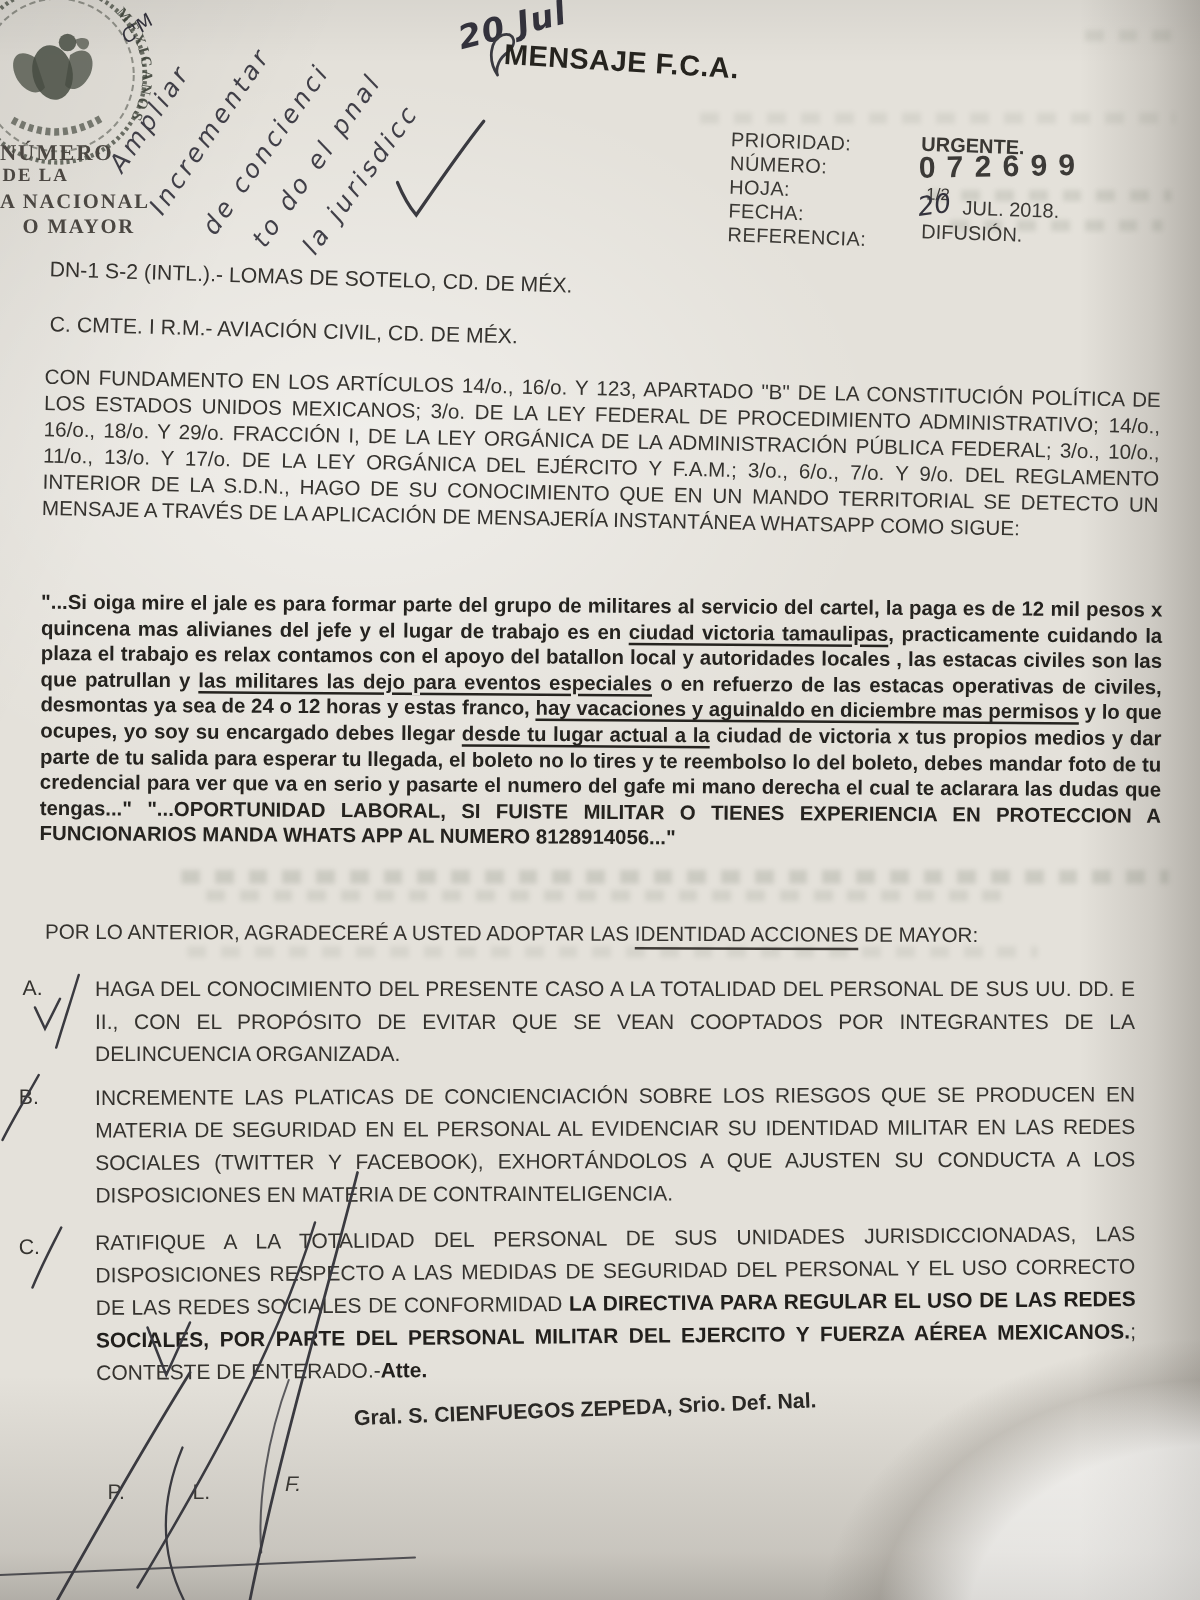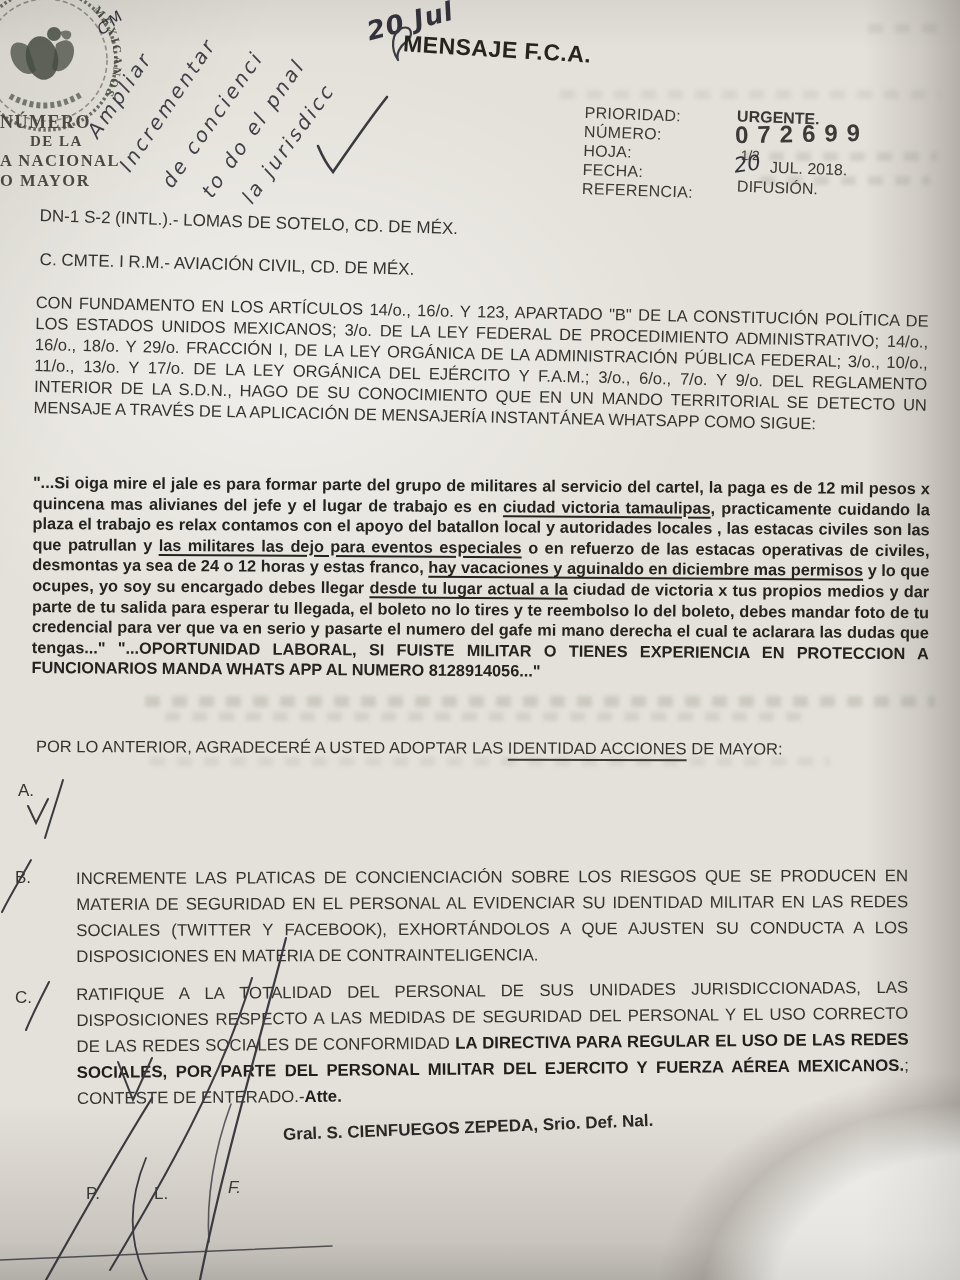--- a/index.html
+++ b/index.html
@@ -68,23 +68,23 @@
     </text>
     <ellipse cx="72" cy="74" rx="16" ry="22" fill="#474c42" opacity=".85" transform="rotate(-12 72 74)"></ellipse>
     <path d="M 58 62 C 42 52, 36 66, 44 80 C 52 92, 62 92, 66 86" fill="#474c42" opacity=".75"></path>
     <path d="M 86 60 C 100 50, 108 62, 102 76 C 96 88, 86 90, 82 84" fill="#474c42" opacity=".75"></path>
     <circle cx="84" cy="50" r="7" fill="#474c42" opacity=".85"></circle>
     <path d="M 90 48 C 98 44, 104 48, 100 54 C 96 58, 92 54, 90 48" fill="#474c42" opacity=".7"></path>
     <path d="M 40 112 Q 76 132 112 110" stroke="#4a4f45" stroke-width="6" fill="none" stroke-dasharray="4 3" opacity=".7"></path>
   </svg>
 
   <div class="abs lh-line" style="left:0px; top:112px; font-size:18px;">NÚMERO</div>
-  <div class="abs lh-line" style="left:2px; top:133px; font-size:15px;margin-left:28px;">DE LA</div>
+  <div class="abs lh-line" style="left:2px; top:133px; font-size:15px;">DE LA</div>
   <div class="abs lh-line" style="left:0px; top:151px; font-size:16.5px;">A NACIONAL</div>
-  <div class="abs lh-line" style="left:0px; top:171px; font-size:16.5px;">O MAYOR</div>
+  <div class="abs lh-line" style="left:18px; top:171px; font-size:16.5px;">O MAYOR</div>
 
   <div class="abs hand" style="left:96px; top:14px; font-size:15px; transform:rotate(-38deg);">C'M</div>
   <div class="abs hand hand-diag" style="left:102px; top:118px; transform:rotate(-56deg);">Ampliar</div>
   <div class="abs hand hand-diag" style="left:134px; top:152px; transform:rotate(-56deg);">Incrementar</div>
   <div class="abs hand hand-diag" style="left:176px; top:168px; transform:rotate(-55deg);">de concienci</div>
   <div class="abs hand hand-diag" style="left:216px; top:178px; transform:rotate(-55deg);">to do el pnal</div>
   <div class="abs hand hand-diag" style="left:256px; top:184px; transform:rotate(-54deg);">la jurisdicc</div>
   <div class="abs hand" style="left:366px; top:6px; font-size:26px; font-weight:bold; transform:rotate(-14deg); letter-spacing:1px;">20 Jul</div>
 
   <svg class="abs" style="left:0; top:0;" width="960" height="260" viewBox="0 0 960 260">
@@ -113,20 +113,21 @@
   <div class="abs" style="left:40px; top:206px; font-size:17px; transform:rotate(1.8deg); transform-origin:left top;">DN-1 S-2 (INTL.).- LOMAS DE SOTELO, CD. DE MÉX.</div>
   <div class="abs" style="left:40px; top:250px; font-size:17px; transform:rotate(1.5deg); transform-origin:left top;">C. CMTE. I R.M.- AVIACIÓN CIVIL, CD. DE MÉX.</div>
 
   <div class="abs para" style="left:36px; top:292px; width:893px; transform:rotate(1.2deg);">CON FUNDAMENTO EN LOS ARTÍCULOS 14/o., 16/o. Y 123, APARTADO "B" DE LA CONSTITUCIÓN POLÍTICA DE LOS ESTADOS UNIDOS MEXICANOS; 3/o. DE LA LEY FEDERAL DE PROCEDIMIENTO ADMINISTRATIVO; 14/o., 16/o., 18/o. Y 29/o. FRACCIÓN I, DE LA LEY ORGÁNICA DE LA ADMINISTRACIÓN PÚBLICA FEDERAL; 3/o., 10/o., 11/o., 13/o. Y 17/o. DE LA LEY ORGÁNICA DEL EJÉRCITO Y F.A.M.; 3/o., 6/o., 7/o. Y 9/o. DEL REGLAMENTO INTERIOR DE LA S.D.N., HAGO DE SU CONOCIMIENTO QUE EN UN MANDO TERRITORIAL SE DETECTO UN MENSAJE A TRAVÉS DE LA APLICACIÓN DE MENSAJERÍA INSTANTÁNEA WHATSAPP COMO SIGUE:</div>
 
   <div class="abs quote" style="left:33px; top:472px; width:897px; transform:rotate(0.4deg);"><span>"...Si oiga mire el jale es para formar parte del grupo de militares al servicio del cartel, la paga es de 12 mil pesos x quincena mas alivianes del jefe y el lugar de trabajo es en </span><span class="seg-u">ciudad victoria tamaulipas</span><span>, practicamente cuidando la plaza el trabajo es relax contamos con el apoyo del batallon local y autoridades locales , las estacas civiles son las que patrullan y </span><span class="seg-u">las militares las dejo para eventos especiales</span><span> o en refuerzo de las estacas operativas de civiles, desmontas ya sea de 24 o 12 horas y estas franco, </span><span class="seg-u">hay vacaciones y aguinaldo en diciembre mas permisos</span><span> y lo que ocupes, yo soy su encargado debes llegar </span><span class="seg-u">desde tu lugar actual a la</span><span> ciudad de victoria x tus propios medios y dar parte de tu salida para esperar tu llegada, el boleto no lo tires y te reembolso lo del boleto, debes mandar foto de tu credencial para ver que va en serio y pasarte el numero del gafe mi mano derecha el cual te aclarara las dudas que tengas..." "...OPORTUNIDAD LABORAL, SI FUISTE MILITAR O TIENES EXPERIENCIA EN PROTECCION A FUNCIONARIOS MANDA WHATS APP AL NUMERO 8128914056..."</span></div>
 
   <div class="abs para" style="left:36px; top:736px; width:900px; transform:rotate(0.2deg);"><span>POR LO ANTERIOR, AGRADECERÉ A USTED ADOPTAR LAS </span><span class="hand-u">IDENTIDAD ACCIONES</span><span> DE MAYOR:</span></div>
 
   <div class="abs item-letter" style="left:18px; top:781px;">A.</div>
+  <div class="abs item-text" style="left:76px; top:779px; width:832px;"><span>HAGA DEL CONOCIMIENTO DEL PRESENTE CASO A LA TOTALIDAD DEL PERSONAL DE SUS UU. DD. E II., CON EL PROPÓSITO DE EVITAR QUE SE VEAN COOPTADOS POR INTEGRANTES DE LA DELINCUENCIA ORGANIZADA.</span></div>
 
   <div class="abs item-letter" style="left:15px; top:868px;">B.</div>
   <div class="abs item-text" style="left:76px; top:866px; width:832px; transform:rotate(-0.2deg);"><span>INCREMENTE LAS PLATICAS DE CONCIENCIACIÓN SOBRE LOS RIESGOS QUE SE PRODUCEN EN MATERIA DE SEGURIDAD EN EL PERSONAL AL EVIDENCIAR SU IDENTIDAD MILITAR EN LAS REDES SOCIALES (TWITTER Y FACEBOOK), EXHORTÁNDOLOS A QUE AJUSTEN SU CONDUCTA A LOS DISPOSICIONES EN MATERIA DE CONTRAINTELIGENCIA.</span></div>
 
   <div class="abs item-letter" style="left:15px; top:988px;">C.</div>
   <div class="abs item-text" style="left:76px; top:982px; width:832px; transform:rotate(-0.5deg);"><span>RATIFIQUE A LA TOTALIDAD DEL PERSONAL DE SUS UNIDADES JURISDICCIONADAS, LAS DISPOSICIONES RESPECTO A LAS MEDIDAS DE SEGURIDAD DEL PERSONAL Y EL USO CORRECTO DE LAS REDES SOCIALES DE CONFORMIDAD </span><span class="seg-b">LA DIRECTIVA PARA REGULAR EL USO DE LAS REDES SOCIALES, POR PARTE DEL PERSONAL MILITAR DEL EJERCITO Y FUERZA AÉREA MEXICANOS.</span><span>; CONTESTE DE ENTERADO.-</span><span class="seg-b">Atte.</span></div>
 
   <div class="abs sig" style="left:283px; top:1118px;">Gral. S. CIENFUEGOS ZEPEDA, Srio. Def. Nal.</div>
 
   <div class="abs initial" style="left:86px; top:1184px;">P.</div>

